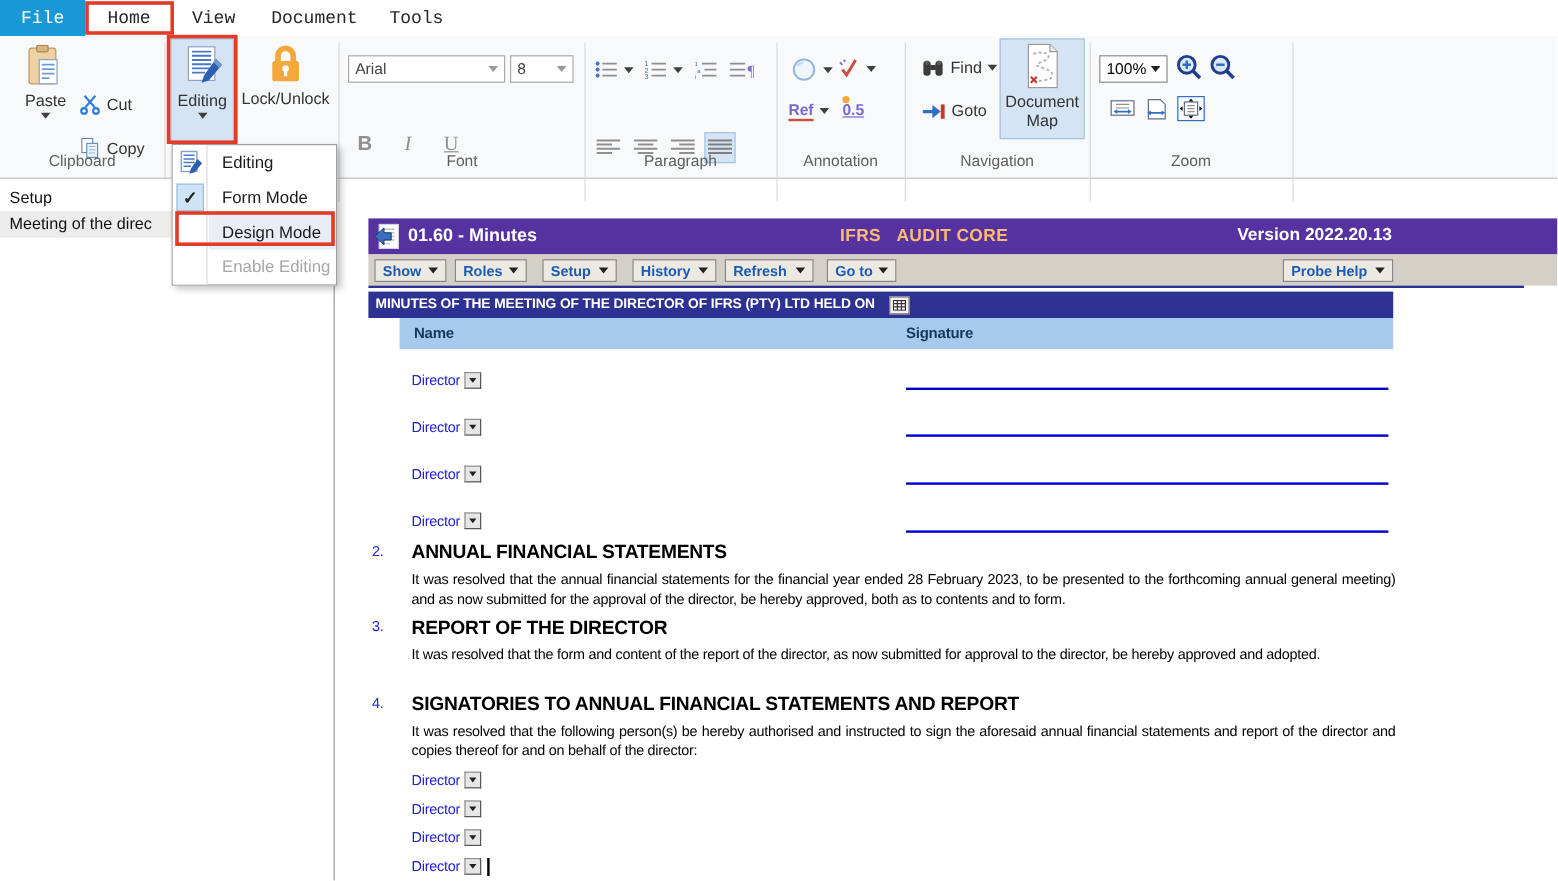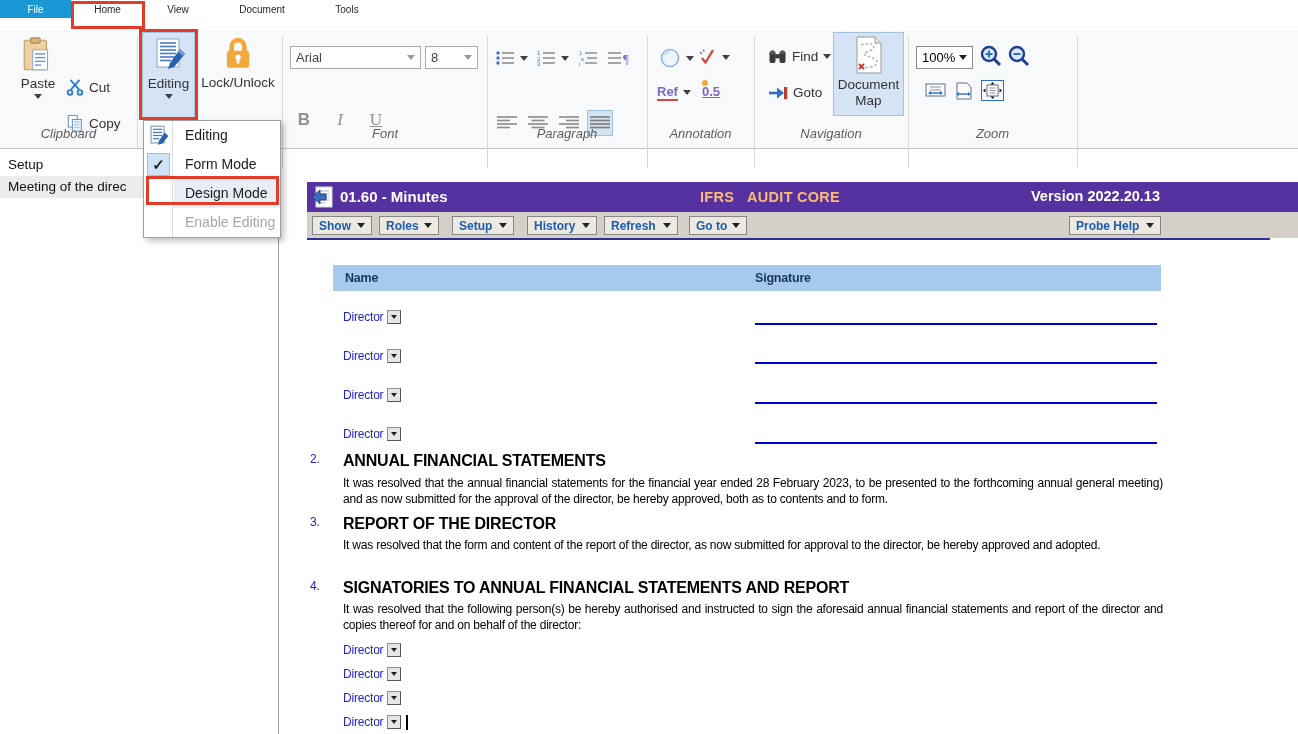--- a/index.html
+++ b/index.html
@@ -2,28 +2,28 @@
 <html><head>
 <meta charset="utf-8">
 <style>
   * { margin:0; padding:0; box-sizing:border-box; }
   html,body { background:#fff; }
   body { font-family:"Liberation Sans", sans-serif; }
   .screen { position:relative; width:1298px; height:734px; background:#fff; overflow:hidden; }
 
   
   .menubar { position:absolute; left:0; top:0; width:1298px; height:30px; background:#fff; }
-  .mtab { position:absolute; top:0; height:18px; display:flex; align-items:center; justify-content:center;
-          font-size:10px; color:#262626; cursor:default; }
+  .mtab { position:absolute; top:0; height:30px; display:flex; align-items:center; justify-content:center;
+          font-size:15px; color:#262626; cursor:default;font-family:Liberation Mono, monospace; }
   .mtab.file { background:#1899d5; color:#fff; }
 
   
   .ribbon { position:absolute; left:0; top:30px; width:1298px; height:119px; background:#f8f9fb; border-bottom:1px solid #c0c0c0; }
   .gsep { position:absolute; top:6px; height:132px; width:1px; background:#d9d9d9; }
-  .glabel { position:absolute; top:96px; height:18px; font-size:13px; color:#5e5e5e; text-align:center;font-style:italic; }
+  .glabel { position:absolute; top:96px; height:18px; font-size:13px; color:#5e5e5e; text-align:center; }
   .bigbtn { position:absolute; display:flex; flex-direction:column; align-items:center; font-size:13.5px; color:#333; }
   .bigbtn .lbl { margin-top:3px; }
   .carat { width:0; height:0; border-left:4px solid transparent; border-right:4px solid transparent; border-top:5px solid #404040; margin-top:3px; }
   .smallbtn { position:absolute; display:flex; align-items:center; gap:5px; font-size:13.5px; color:#333; }
   .sel { background:#d5e4f5; border:1px solid #a3c2e0; }
   .combo { position:absolute; height:23px; background:#fff; border:1px solid #ababab; display:flex; align-items:center;
            justify-content:space-between; padding:0 5px; font-size:13px; color:#444; }
   .combo .ca { width:0; height:0; border-left:4px solid transparent; border-right:4px solid transparent; border-top:5px solid #9a9a9a; }
   .biu { position:absolute; top:80px; display:flex; gap:16px; font-size:17px; color:#8f8f8f; }
   .biu span { width:20px; text-align:center; }
@@ -469,20 +469,32 @@
           <span class="ca"></span>
         </div>
       <div class="tbtn" style="left:762px;width:92px">
           <span>Probe Help</span>
           <span class="ca"></span>
         </div>
     </div>
 
     <div class="navyline"></div>
 
+    <div class="navybar">
+      <span>MINUTES OF THE MEETING OF THE DIRECTOR OF IFRS (PTY) LTD HELD ON</span>
+      <span style="margin-left:12px;width:17px;height:15px;background:#f2f2f2;border:1px solid #777;display:flex;align-items:center;justify-content:center">
+        <svg width="11" height="9" viewBox="0 0 11 9">
+            <rect x="0.5" y="0.5" width="10" height="8" fill="#fff" stroke="#333"></rect>
+            <line x1="0.5" y1="3" x2="10.5" y2="3" stroke="#333"></line>
+            <line x1="0.5" y1="5.8" x2="10.5" y2="5.8" stroke="#333"></line>
+            <line x1="3.8" y1="0.5" x2="3.8" y2="8.5" stroke="#333"></line>
+            <line x1="7.2" y1="0.5" x2="7.2" y2="8.5" stroke="#333"></line>
+          </svg>
+      </span>
+    </div>
     <div class="bluehdr">
       <span style="left:12px">Name</span>
       <span style="left:422px">Signature</span>
     </div>
 
     <div class="dirrow" style="top:126px">
       <span class="dirlink">Director</span>
       <span class="combobtn">
           <i></i>
         </span>

